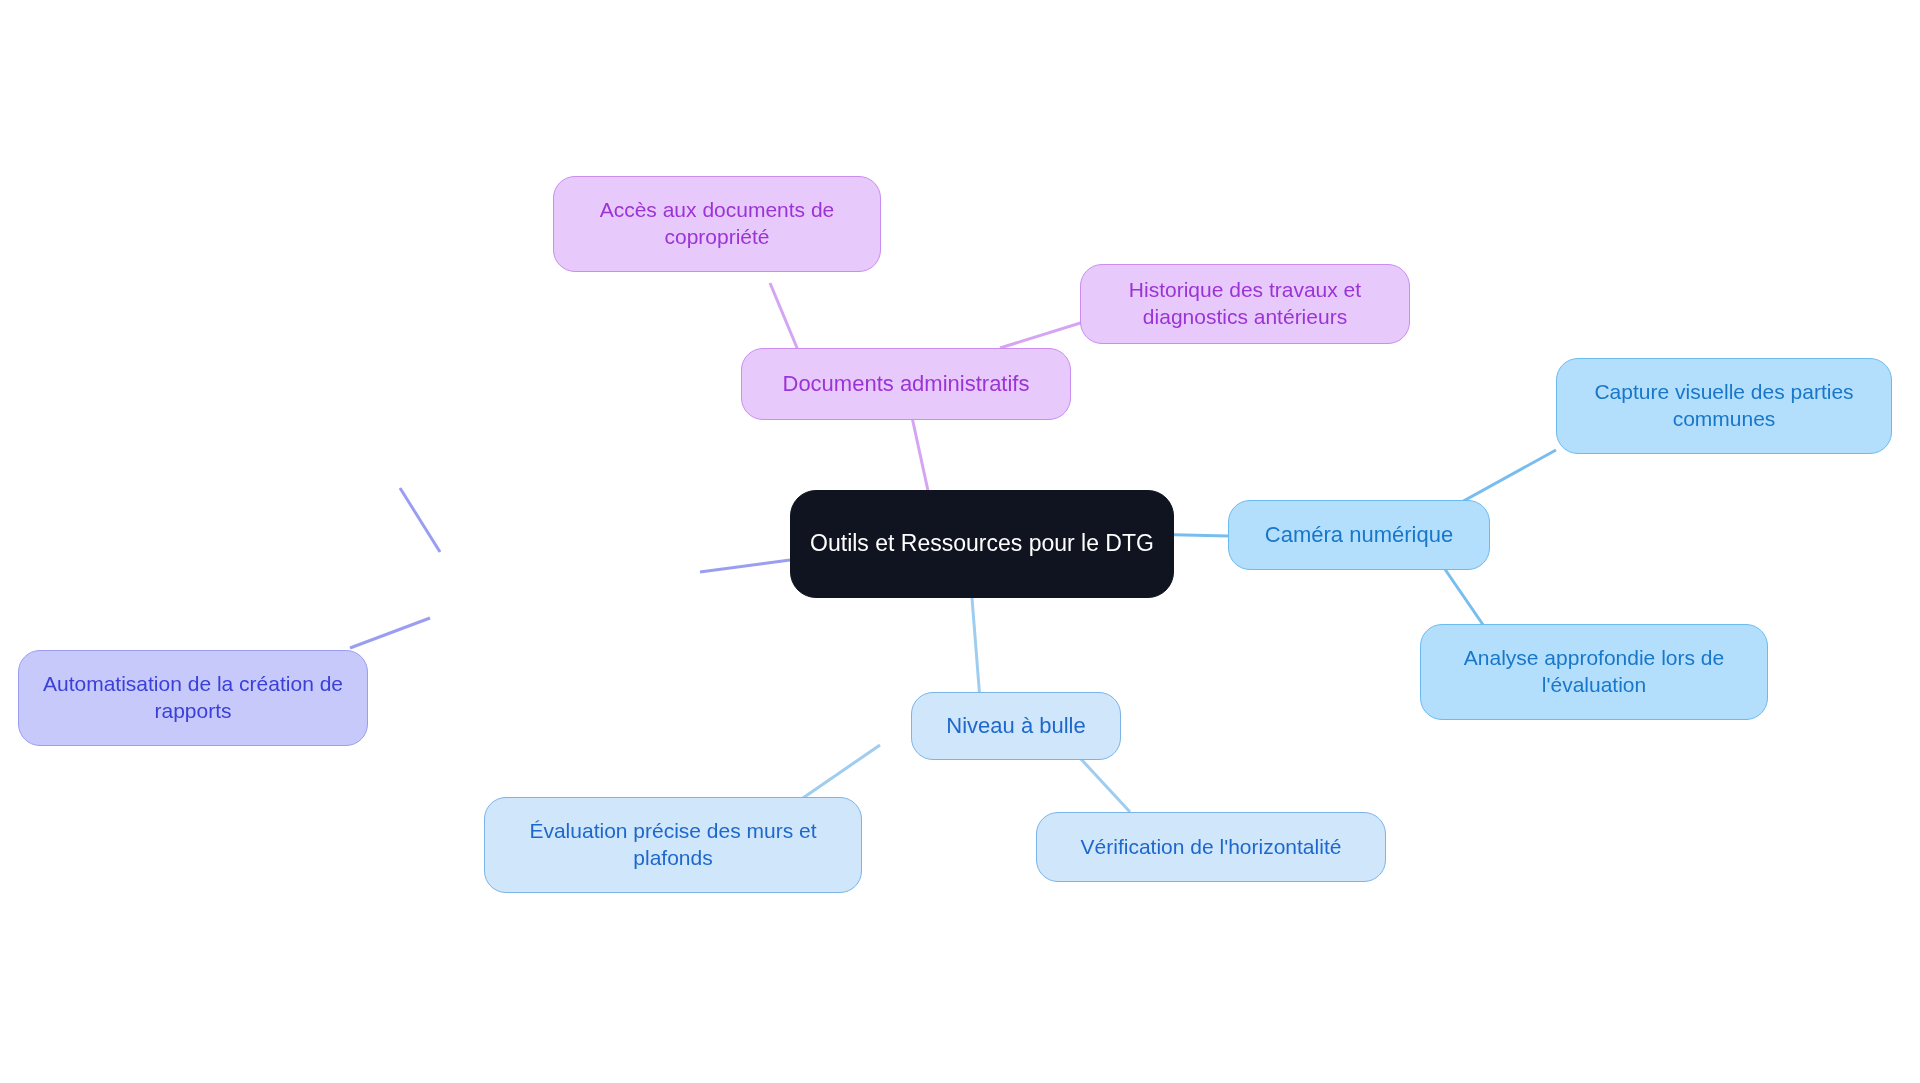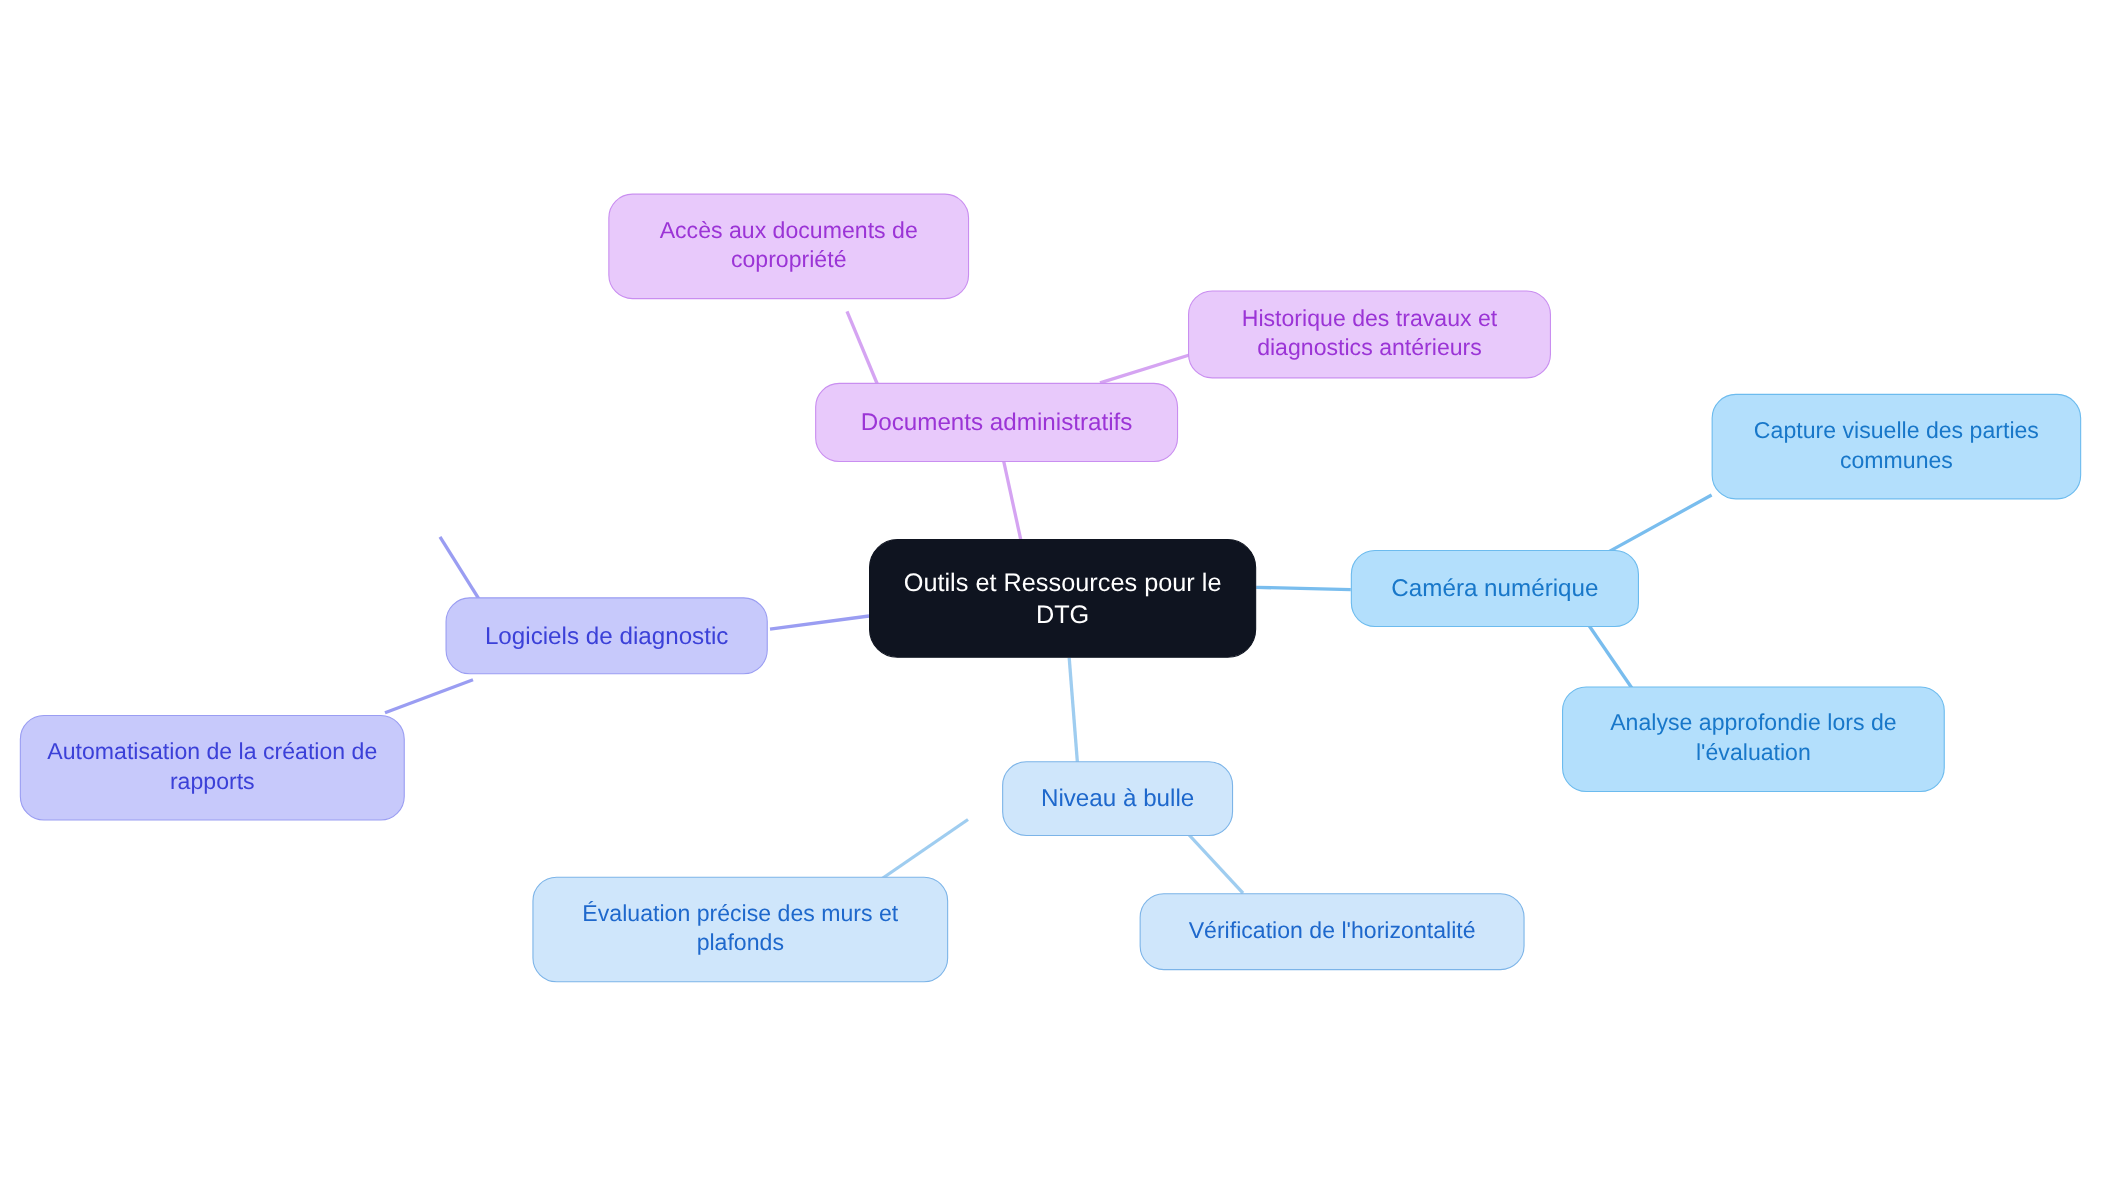--- a/index.html
+++ b/index.html
@@ -80,21 +80,21 @@
 
     <path d="M 1068 745 L 1130 812" stroke="#9fcdf0" stroke-width="3" fill="none"></path>
 
     <path d="M 790 560 L 700 572" stroke="#9a9df2" stroke-width="3" fill="none"></path>
 
     <path d="M 440 552 L 400 488" stroke="#9a9df2" stroke-width="3" fill="none"></path>
 
     <path d="M 430 618 L 350 648" stroke="#9a9df2" stroke-width="3" fill="none"></path>
   </svg>
 
-  <div class="node root" style="left:790px; top:490px; width:352px; height:108px;">
+  <div class="node root" style="left:790px; top:490px; width:384px; height:108px;">
     <span>Outils et Ressources pour le DTG</span>
   </div>
 
   <div class="node branch c-violet" style="left:705px; top:348px; width:330px; height:72px;margin-left:36px;">
     <span>Documents administratifs</span>
   </div>
   <div class="node leaf c-violet" style="left:553px; top:176px; width:328px; height:96px;">
     <span>Accès aux documents de copropriété</span>
   </div>
   <div class="node leaf c-violet" style="left:1080px; top:224px; width:330px; height:80px;margin-top:40px;">
@@ -114,20 +114,17 @@
   <div class="node branch c-blue-d" style="left:875px; top:692px; width:210px; height:68px;margin-left:36px;">
     <span>Niveau à bulle</span>
   </div>
   <div class="node leaf c-blue-d" style="left:484px; top:797px; width:378px; height:96px;">
     <span>Évaluation précise des murs et plafonds</span>
   </div>
   <div class="node leaf c-blue-d" style="left:1005px; top:812px; width:350px; height:70px;margin-left:31px;">
     <span>Vérification de l'horizontalité</span>
   </div>
 
-  <div class="node branch c-indigo" style="left:405px; top:543px; width:293px; height:70px;">
-    <span>Logiciels de diagnostic</span>
-  </div>
   <div class="node leaf c-indigo" style="left:18px; top:650px; width:350px; height:96px;">
     <span>Automatisation de la création de rapports</span>
   </div>
 
 </div>
 
 </body></html>

